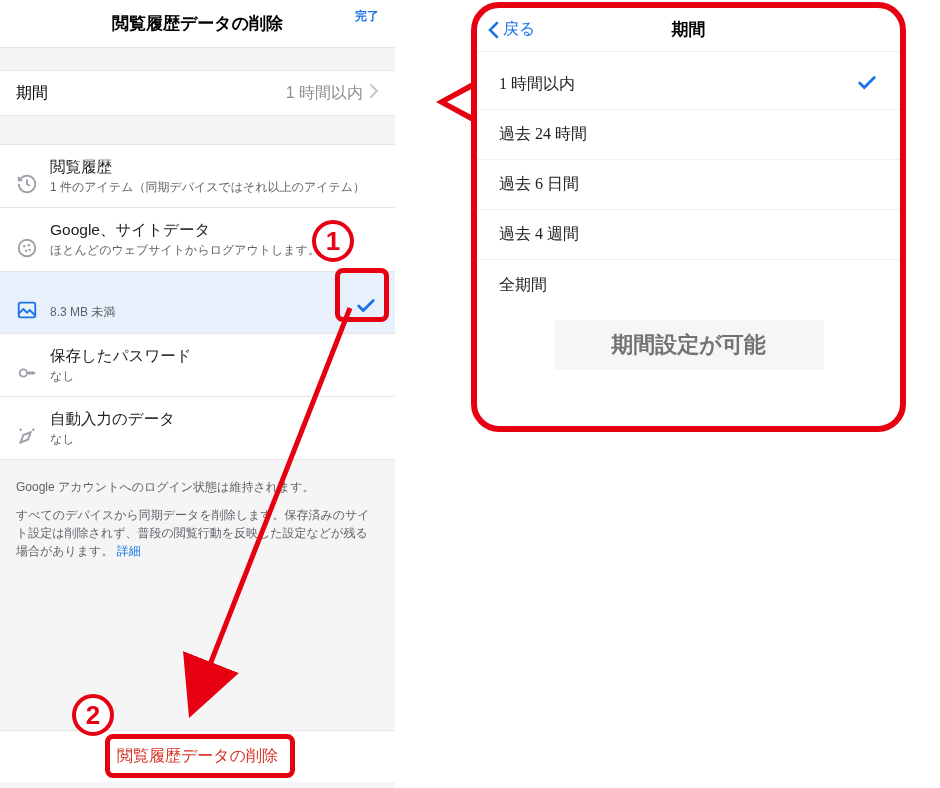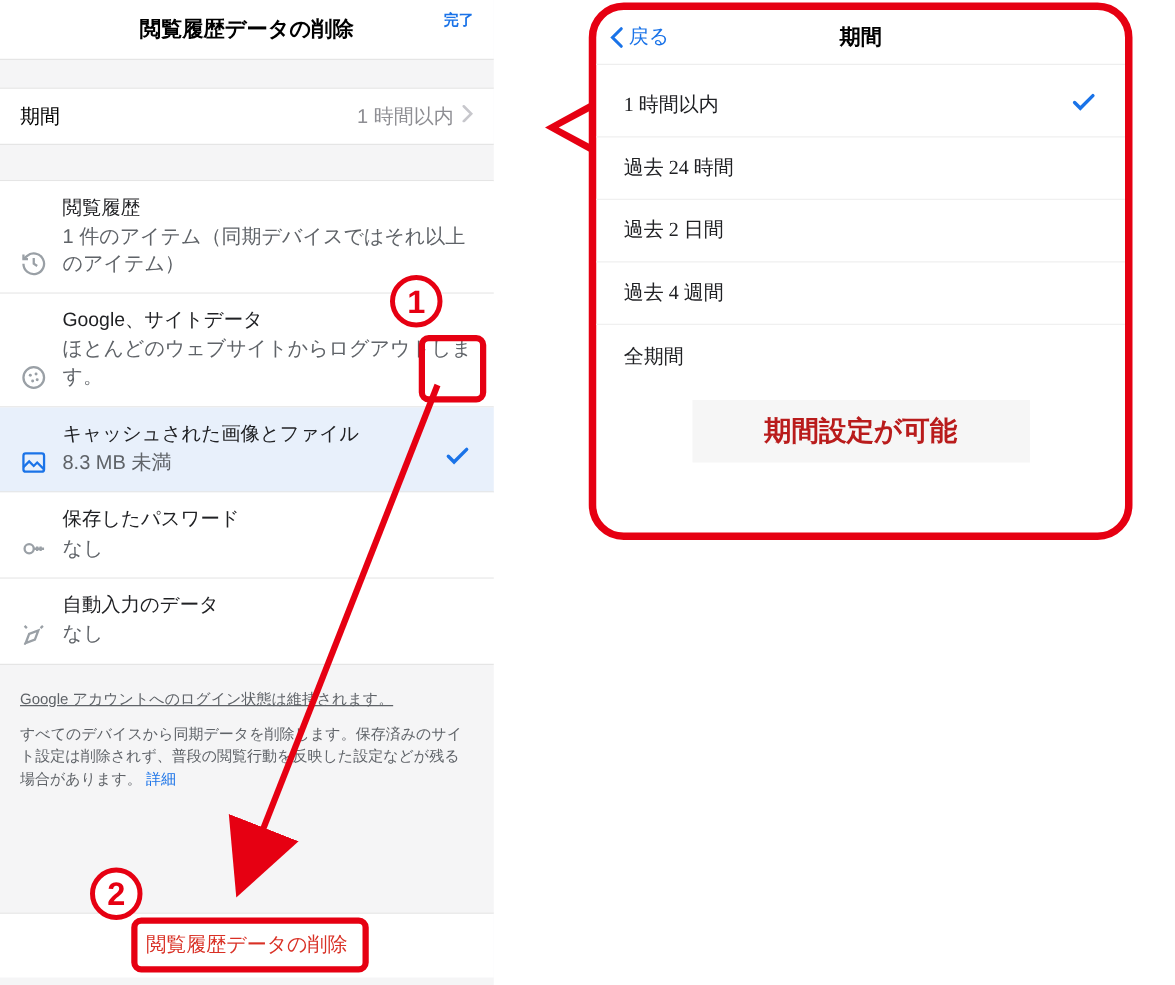--- a/index.html
+++ b/index.html
@@ -56,23 +56,23 @@
     min-height: 62px;
     background: #fff;
   }
   .row.selected { background: #e8f0fb; }
   .row-icon {
     width: 30px; flex-shrink: 0; display:flex; justify-content:center;
     color: #9aa0a6;
   }
   .row-text { flex: 1; padding-left: 8px; }
   .row-title { font-size: 15.5px; color: #202124; line-height: 1.3; }
-  .row-sub { font-size: 16px; color: #5f6368; margin-top: 2px; line-height: 1.35; }
+  .row-sub { font-size: 12px; color: #5f6368; margin-top: 2px; line-height: 1.35; }
   .row-check { color: #1a73e8; width: 26px; text-align: center; }
-  .footer-text { font-size: 12px; color: #5f6368; padding: 18px 16px 10px; line-height: 1.5; text-decoration: underline; }
+  .footer-text { font-size: 12px; color: #5f6368; padding: 18px 16px 10px; line-height: 1.5; }
   .footer-text2 { font-size: 12px; color: #5f6368; padding: 0 16px 10px; line-height: 1.5; }
   .footer-link { color: #1a73e8; }
   .delete-btn-wrap {
     position: absolute; bottom: 6px; left: 0; width: 100%;
     background: #fff; border-top: 1px solid #e5e5e5;
     height: 52px; display:flex; align-items:center; justify-content:center;
   }
   .delete-btn { color: #d93025; font-size: 16px; }
   
   .callout {
@@ -94,21 +94,21 @@
   .opt {
     height: 50px; display:flex; align-items:center;
     padding: 0 22px; font-size: 16px; color:#202124;
     border-bottom: 1px solid #f0f0f0;
   }
   .opt:last-of-type { border-bottom: none; }
   .opt-check { margin-left:auto; color:#1a73e8; }
   .callout-note {
     margin: 10px auto 0; width: 270px; background: #f6f6f6;
     text-align:center; padding: 10px 8px;
-    color:#b91c1c; font-size: 22px; font-weight: 600;
+    color:#737373; font-size: 22px; font-weight: 600;
   }
   
   .ann-circle {
     position: absolute; width: 42px; height: 42px;
     border: 4px solid #e60012; border-radius: 50%;
     display:flex; align-items:center; justify-content:center;
     color:#e60012; font-size: 26px; font-weight: 700; background: #fff;
   }
   .ann-box {
     position: absolute; border: 5px solid #e60012; border-radius: 8px;
@@ -183,21 +183,20 @@
     </div>
 
     <div class="row selected">
       <span class="row-icon">
         <svg width="22" height="22" viewBox="0 0 24 24">
             <rect x="3" y="4" width="18" height="16" rx="2" fill="none" stroke="#1a73e8" stroke-width="2"></rect>
             <path d="M3 16l5-5 4 4 3-3 6 6" fill="none" stroke="#1a73e8" stroke-width="2"></path>
           </svg>
       </span>
       <div class="row-text">
-        <div class="row-title">キャッシュされた画像とファイル</div>
         <div class="row-sub">8.3 MB 未満</div>
       </div>
       <span class="row-check">
         <svg width="22" height="22" viewBox="0 0 24 24">
             <path d="M4 12l5 5L20 6" fill="none" stroke="#1a73e8" stroke-width="3" stroke-linecap="round"></path>
           </svg>
       </span>
     </div>
 
     <div class="row">
@@ -256,21 +255,21 @@
       <span class="opt-check">
         <svg width="22" height="22" viewBox="0 0 24 24">
             <path d="M4 12l5 5L20 6" fill="none" stroke="#1a73e8" stroke-width="3" stroke-linecap="round"></path>
           </svg>
       </span>
     </div>
     <div class="opt">
         <span>過去 24 時間</span>
       </div>
     <div class="opt">
-        <span>過去 2 日間</span>
+        <span>過去 6 日間</span>
       </div>
     <div class="opt">
         <span>過去 4 週間</span>
       </div>
     <div class="opt">
         <span>全期間</span>
       </div>
   </div>
   <div class="callout-note">期間設定が可能</div>
 </div>

